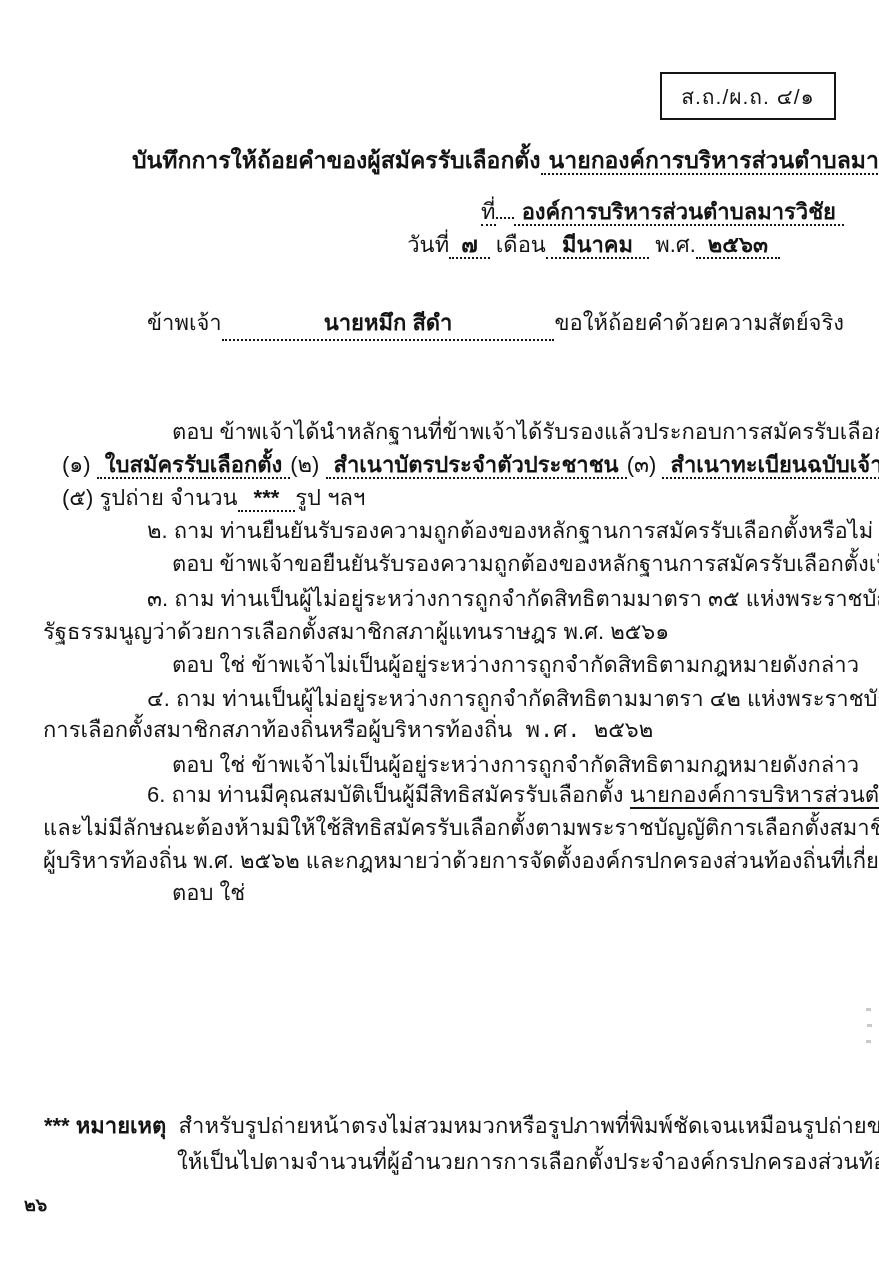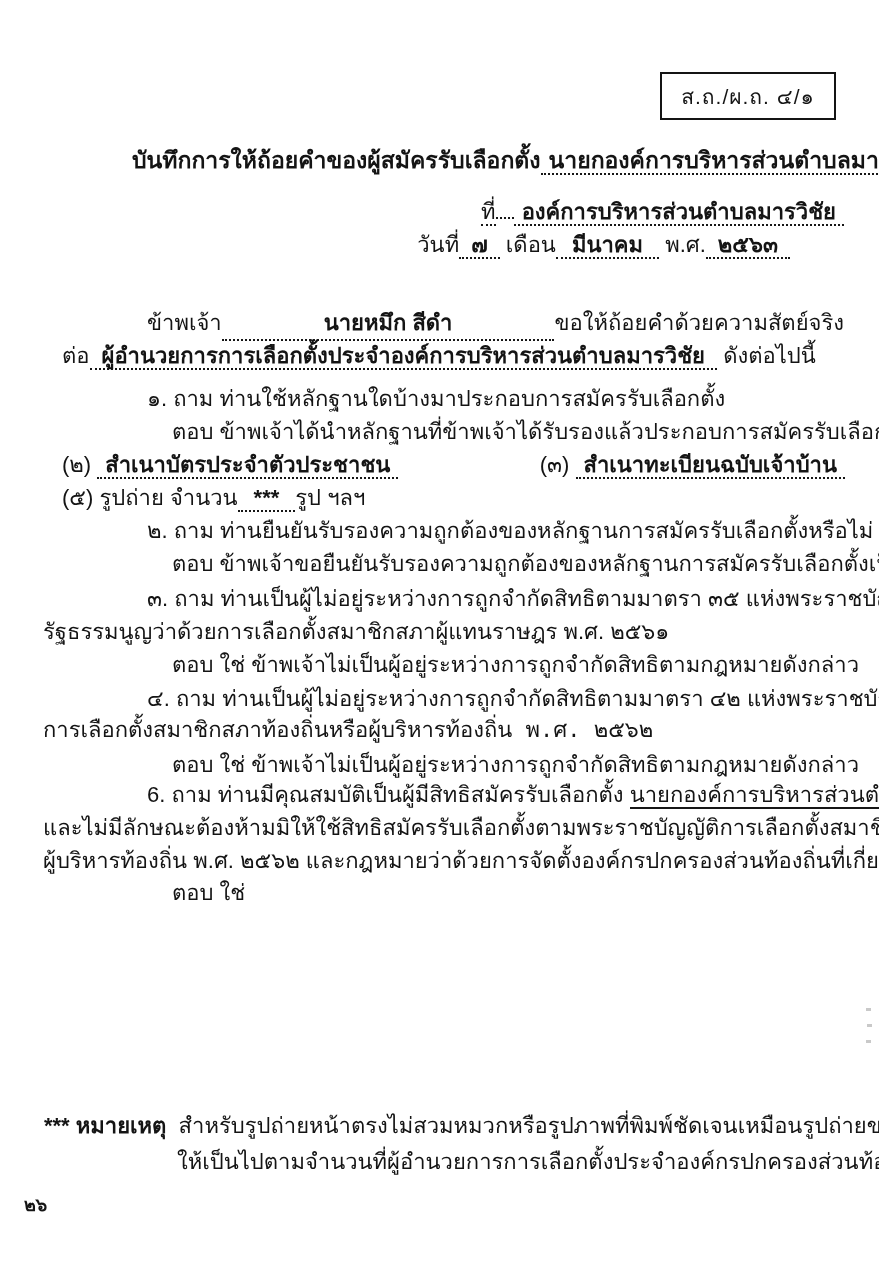--- a/index.html
+++ b/index.html
@@ -44,36 +44,33 @@
   </div>
 
   <div class="line title b" style="top:144px;left:132px;">
     <span>บันทึกการให้ถ้อยคำของผู้สมัครรับเลือกตั้ง</span><span class="fill pad8">นายกองค์การบริหารส่วนตำบลมารวิชัย</span>
   </div>
 
   <div class="line" style="top:196px;right:35px;">
     <span class="ul-d">ที่</span><span class="spacer" style="width:18px;"></span><span class="fill pad8">องค์การบริหารส่วนตำบลมารวิชัย</span>
   </div>
 
-  <div class="line" style="top:229px;right:89px;">
+  <div class="line" style="top:229px;right:99px;">
     <span>วันที่</span><span class="fill pad12">๗</span> <span>เดือน</span><span class="fill pad16">มีนาคม</span> <span>พ.ศ.</span><span class="fill pad12">๒๕๖๓</span>
   </div>
 
   <div class="line flexline" style="top:307px;left:147px;right:35px;">
     <span>ข้าพเจ้า</span>
     <span class="fill grow">นายหมึก  สีดำ</span>
     <span>ขอให้ถ้อยคำด้วยความสัตย์จริง</span>
   </div>
-  <div class="line" style="top:340px;left:62px;">
-    <span>ต่อ</span><span class="fill pad12">ผู้อำนวยการการเลือกตั้งประจำองค์การบริหารส่วนตำบลมารวิชัย</span> <span>ดังต่อไปนี้</span>
-  </div>
 
-  <div class="line" style="top:383px;left:147px;">๑. ถาม ท่านใช้หลักฐานใดบ้างมาประกอบการสมัครรับเลือกตั้ง</div>
   <div class="line" style="top:416px;left:172px;">ตอบ ข้าพเจ้าได้นำหลักฐานที่ข้าพเจ้าได้รับรองแล้วประกอบการสมัครรับเลือกตั้ง ดังนี้</div>
   <div class="line flexline" style="top:449px;left:62px;right:34px;justify-content:space-between;">
+    <span><span>(๑)</span> <span class="fill pad8">ใบสมัครรับเลือกตั้ง</span></span>
     <span><span>(๒)</span> <span class="fill pad8">สำเนาบัตรประจำตัวประชาชน</span></span>
     <span><span>(๓)</span> <span class="fill pad8">สำเนาทะเบียนฉบับเจ้าบ้าน</span></span>
 
   </div>
   <div class="line" style="top:482px;left:62px;">
     <span>(๕)</span> <span>รูปถ่าย จำนวน</span><span class="fill pad16">***</span><span>รูป ฯลฯ</span>
   </div>
 
   <div class="line" style="top:515px;left:147px;text-align:center;">๒. ถาม ท่านยืนยันรับรองความถูกต้องของหลักฐานการสมัครรับเลือกตั้งหรือไม่</div>
   <div class="line" style="top:548px;left:172px;">ตอบ ข้าพเจ้าขอยืนยันรับรองความถูกต้องของหลักฐานการสมัครรับเลือกตั้งเป็นจริงทุกประการ</div>

